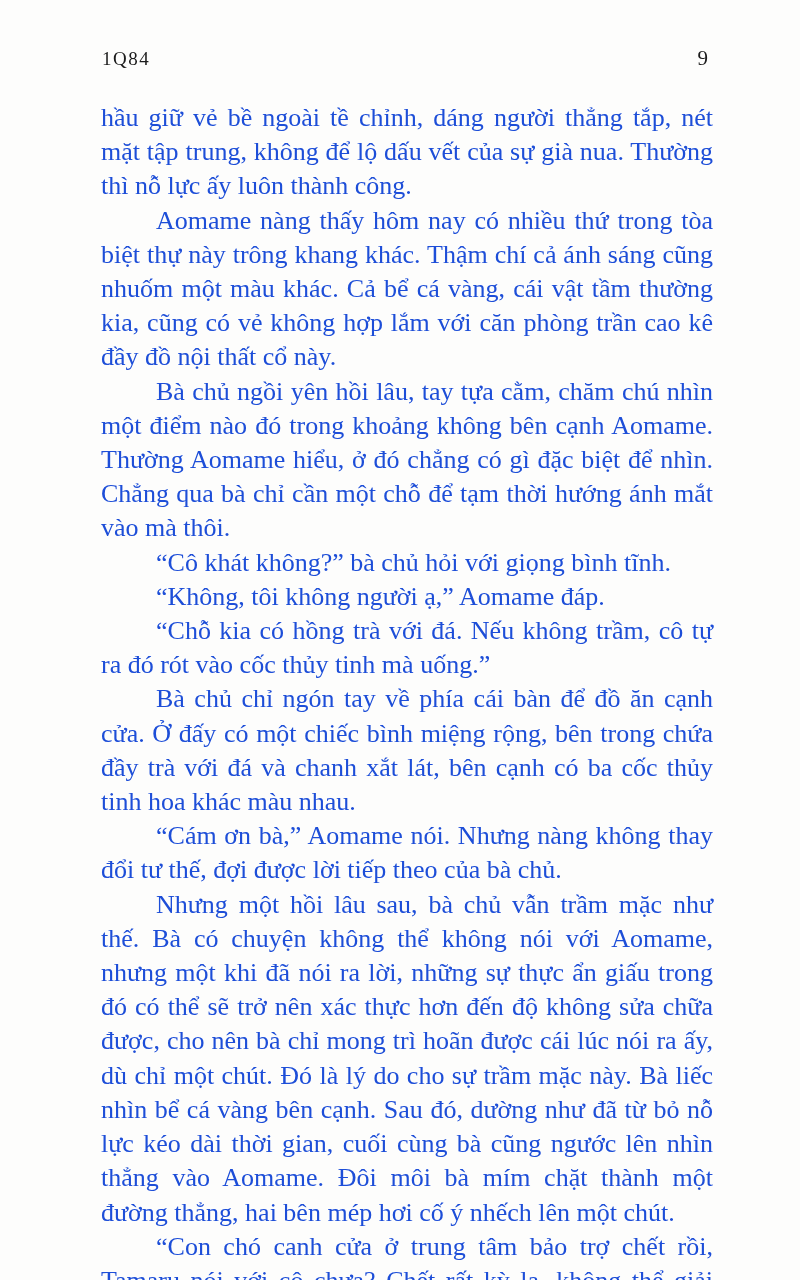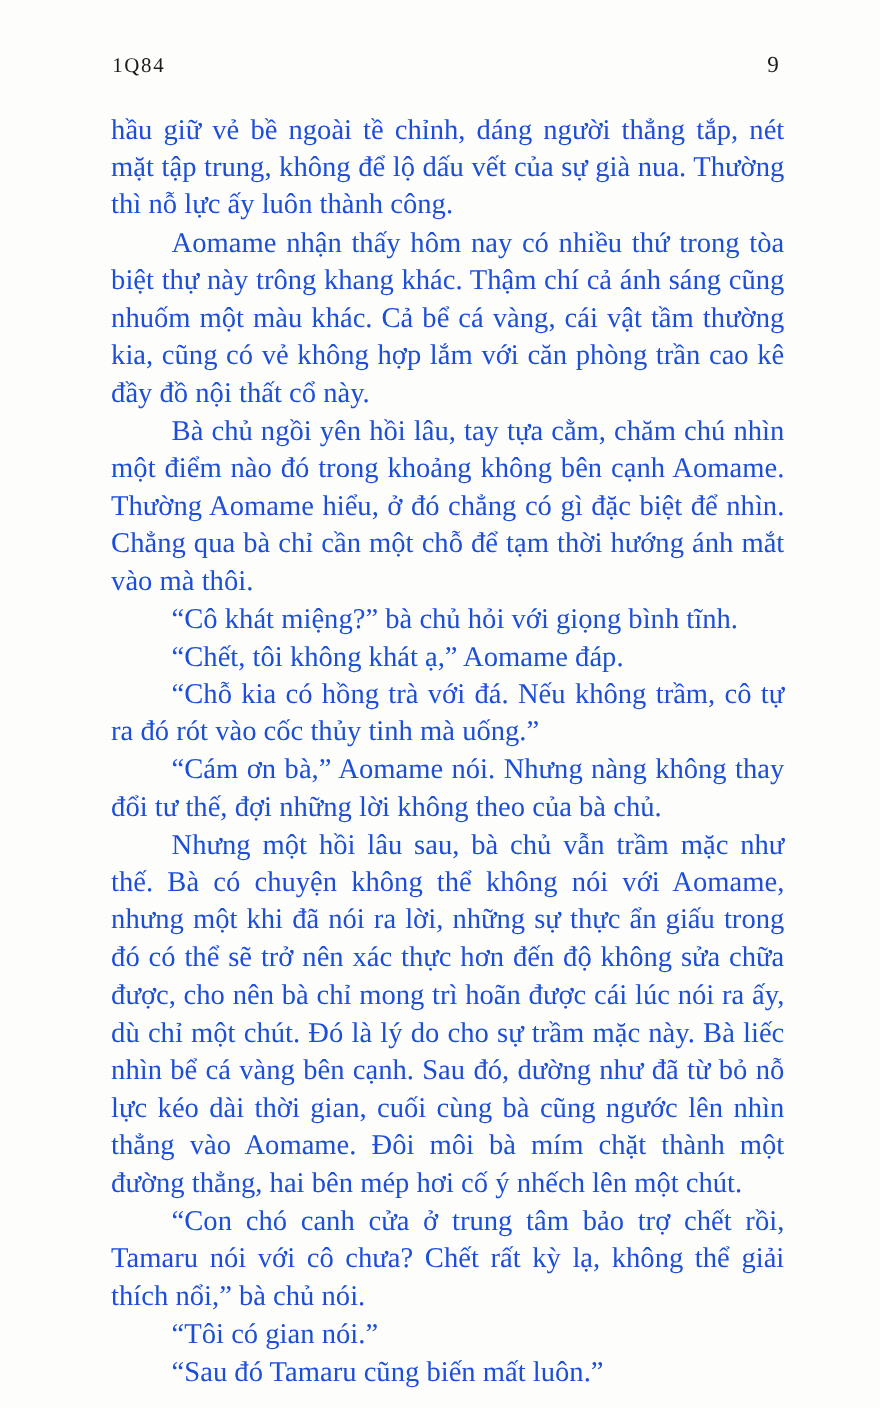--- a/index.html
+++ b/index.html
@@ -58,24 +58,25 @@
 </head>
 <body>
 
 <div class="page">
   <div class="header">
     <span class="running-title">1Q84</span>
     <span class="page-number">9</span>
   </div>
   <div class="body-text">
       <p class="no-indent">hầu giữ vẻ bề ngoài tề chỉnh, dáng người thẳng tắp, nét mặt tập trung, không để lộ dấu vết của sự già nua. Thường thì nỗ lực ấy luôn thành công.</p>
-      <p>Aomame nhận thấy hôm nay có nhiều thứ trong tòa biệt thự này trông khang khác. Thậm chí cả ánh sáng cũng nhuốm một màu khác. Cả bể cá vàng, cái vật tầm thường kia, cũng có vẻ không hợp lắm với căn phòng trần cao kê đầy đồ nội thất cổ này.</p>
+      <p>Aomame nàng thấy hôm nay có nhiều thứ trong tòa biệt thự này trông khang khác. Thậm chí cả ánh sáng cũng nhuốm một màu khác. Cả bể cá vàng, cái vật tầm thường kia, cũng có vẻ không hợp lắm với căn phòng trần cao kê đầy đồ nội thất cổ này.</p>
       <p>Bà chủ ngồi yên hồi lâu, tay tựa cằm, chăm chú nhìn một điểm nào đó trong khoảng không bên cạnh Aomame. Thường Aomame hiểu, ở đó chẳng có gì đặc biệt để nhìn. Chẳng qua bà chỉ cần một chỗ để tạm thời hướng ánh mắt vào mà thôi.</p>
-      <p>“Cô khát miệng?” bà chủ hỏi với giọng bình tĩnh.</p>
-      <p>“Chết, tôi không khát ạ,” Aomame đáp.</p>
+      <p>“Cô khát không?” bà chủ hỏi với giọng bình tĩnh.</p>
+      <p>“Không, tôi không người ạ,” Aomame đáp.</p>
       <p>“Chỗ kia có hồng trà với đá. Nếu không trầm, cô tự ra đó rót vào cốc thủy tinh mà uống.”</p>
-      <p>“Cám ơn bà,” Aomame nói. Nhưng nàng không thay đổi tư thế, đợi những lời không theo của bà chủ.</p>
+      <p>Bà chủ chỉ ngón tay về phía cái bàn để đồ ăn cạnh cửa. Ở đấy có một chiếc bình miệng rộng, bên trong chứa đầy trà với đá và chanh xắt lát, bên cạnh có ba cốc thủy tinh hoa khác màu nhau.</p>
+      <p>“Cám ơn bà,” Aomame nói. Nhưng nàng không thay đổi tư thế, đợi được lời tiếp theo của bà chủ.</p>
       <p>Nhưng một hồi lâu sau, bà chủ vẫn trầm mặc như thế. Bà có chuyện không thể không nói với Aomame, nhưng một khi đã nói ra lời, những sự thực ẩn giấu trong đó có thể sẽ trở nên xác thực hơn đến độ không sửa chữa được, cho nên bà chỉ mong trì hoãn được cái lúc nói ra ấy, dù chỉ một chút. Đó là lý do cho sự trầm mặc này. Bà liếc nhìn bể cá vàng bên cạnh. Sau đó, dường như đã từ bỏ nỗ lực kéo dài thời gian, cuối cùng bà cũng ngước lên nhìn thẳng vào Aomame. Đôi môi bà mím chặt thành một đường thẳng, hai bên mép hơi cố ý nhếch lên một chút.</p>
       <p>“Con chó canh cửa ở trung tâm bảo trợ chết rồi, Tamaru nói với cô chưa? Chết rất kỳ lạ, không thể giải thích nổi,” bà chủ nói.</p>
       <p>“Tôi có gian nói.”</p>
       <p>“Sau đó Tamaru cũng biến mất luôn.”</p>
     </div>
 </div>
 
 </body></html>

